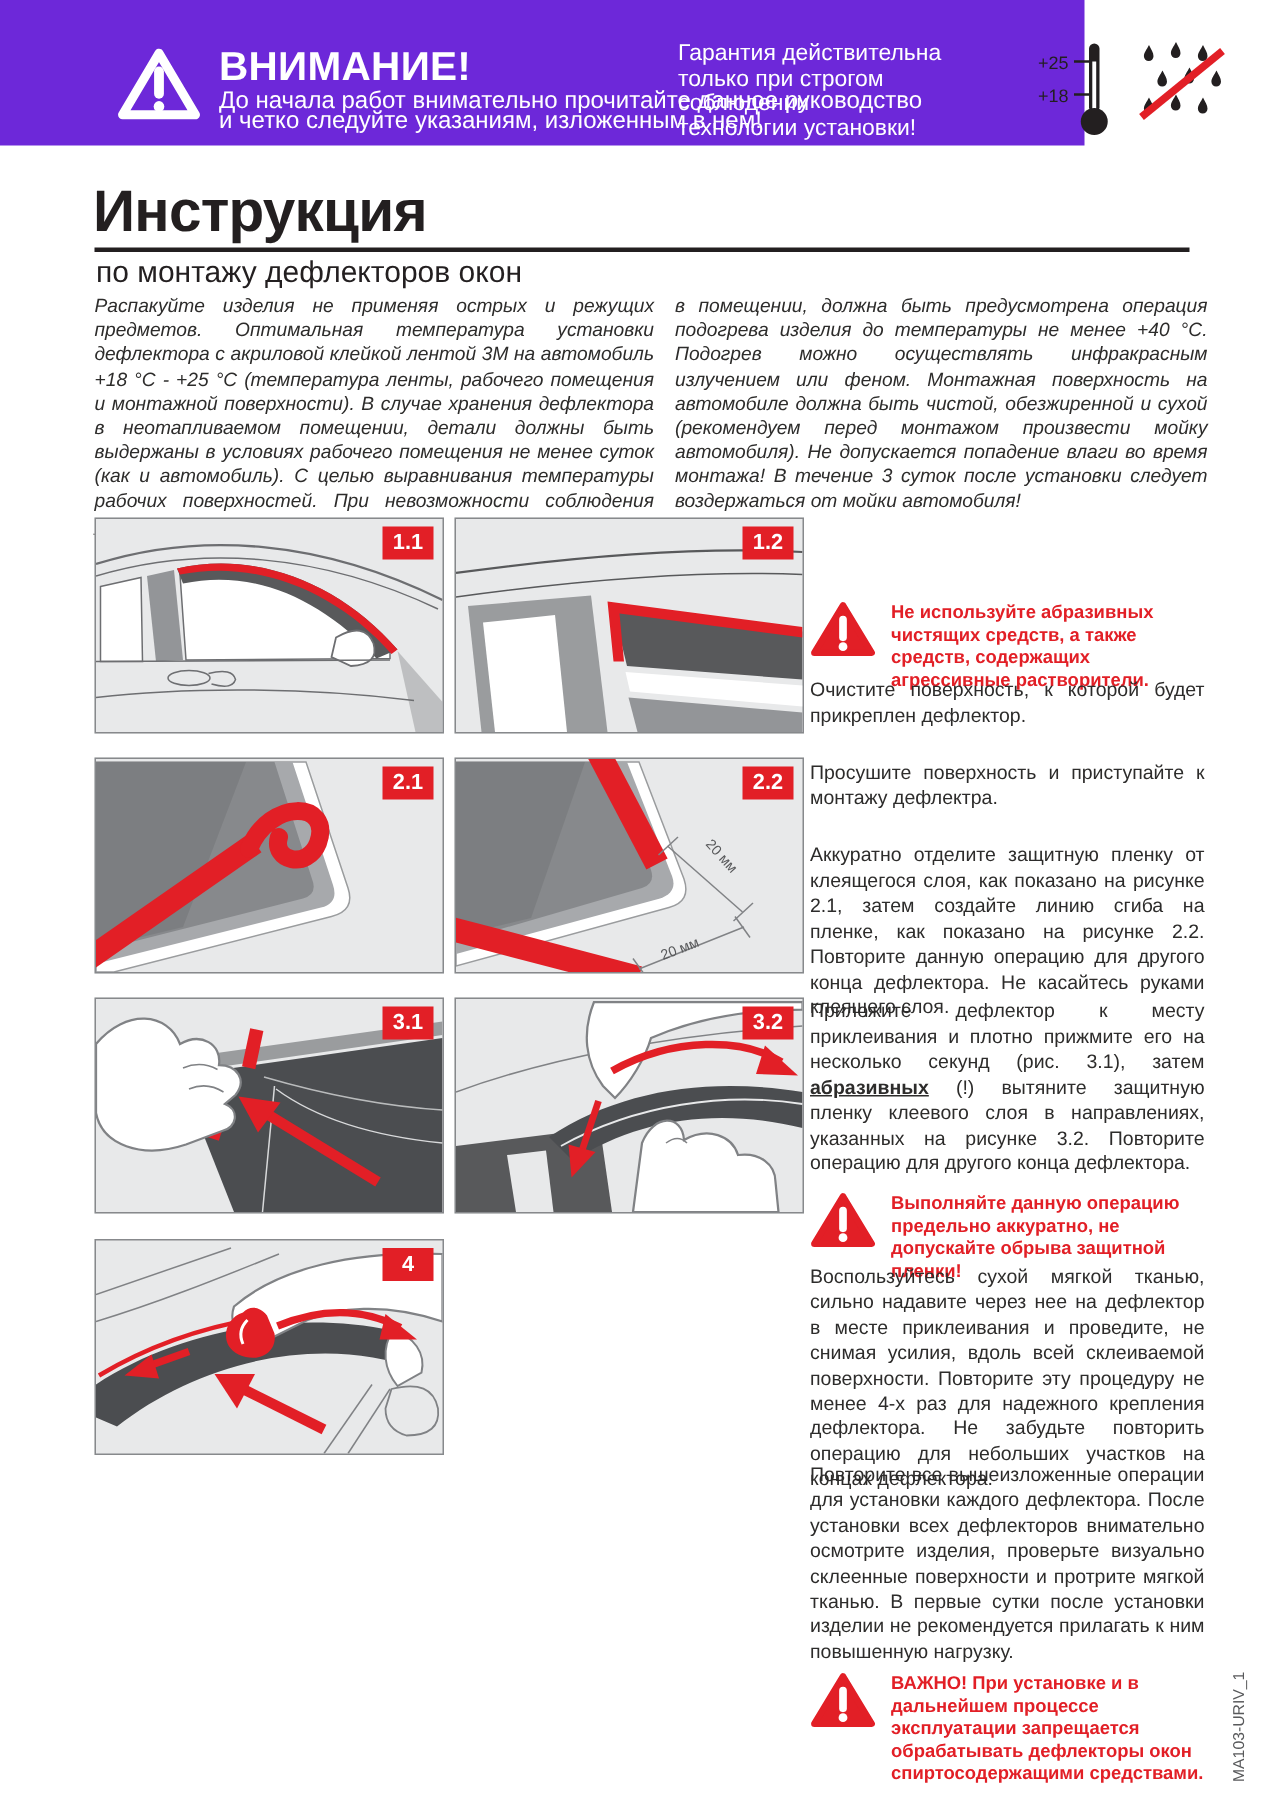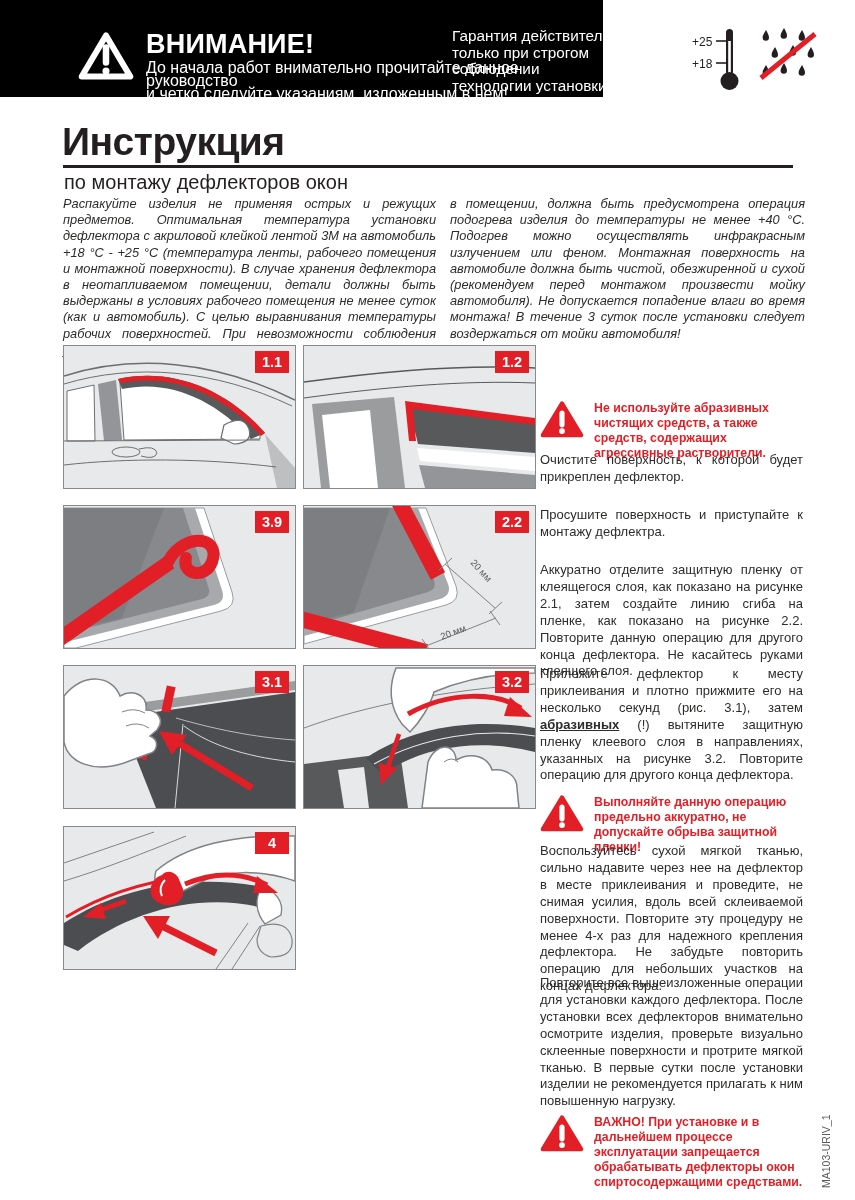--- a/index.html
+++ b/index.html
@@ -2,21 +2,21 @@
 <html lang="ru"><head>
 <meta charset="utf-8">
 <style>
   html,body { margin:0; padding:0; background:#fff; }
   .page {
     position:relative; width:855px; height:1200px; background:#ffffff;
     font-family:"Liberation Sans","DejaVu Sans",sans-serif; color:#2d2c2b;
     overflow:hidden;
   }
   
-  .banner { position:absolute; left:0; top:0; width:603px; height:97px; background:#000000; }
+  .banner { position:absolute; left:0; top:0; width:723px; height:97px; background:#6d28d9; }
   .warn-big { position:absolute; left:78px; top:29px; width:56px; height:54px; }
   .attention-title { position:absolute; left:146px; top:29px; font-size:27px; font-weight:bold; color:#fff; letter-spacing:0.2px; }
   .attention-sub { position:absolute; left:146px; top:61px; font-size:16px; line-height:13.2px; color:#fff; white-space:pre-line; }
   .guarantee { position:absolute; left:452px; top:28px; width:225px; font-size:15.3px; font-weight:normal; line-height:16.5px; color:#fff; white-space:pre-line; }
   .thermo-wrap { position:absolute; left:692px; top:27px; width:50px; height:64px; }
   .thermo-label { position:absolute; left:0; font-size:12px; color:#231f20; }
   .thermo-label.t25 { top:8px; }
   .thermo-label.t18 { top:30px; }
   .thermo-svg { position:absolute; right:0; top:0; }
   .rain-wrap { position:absolute; left:757px; top:28px; width:60px; height:56px; }
@@ -147,21 +147,21 @@
 
   <div class="fig f21">
     <svg width="231" height="142" viewBox="0 0 231 142">
       <path d="M0 2 L140 2 L168 86 Q173 101 157 105 L12 142 L0 142 Z" fill="#ffffff" stroke="#9a9c9e" stroke-width="1"></path>
       <path d="M0 2 L131 2 L158 84 Q162 96 150 99 L2 136 L0 136 Z" fill="#a7a9ac"></path>
       <path d="M0 2 L119 2 L144 80 Q148 90 138 93 L0 128 Z" fill="#87898c"></path>
       <path d="M0 2 L100 2 L58 112 L0 126 Z" fill="#6f7174" opacity="0.45"></path>
       <path d="M-6 134 L106 56" stroke="#e21f26" stroke-width="15" fill="none"></path>
       <path d="M102 60 C116 26 158 28 148 56 C141 74 117 68 122 52" stroke="#e21f26" stroke-width="12" fill="none" stroke-linecap="round"></path>
     </svg>
-    <div class="badge">3.9</div>
+    <div class="badge">2.1</div>
   </div>
 
   <div class="fig f22">
     <svg width="231" height="142" viewBox="0 0 231 142">
       <path d="M0 2 L122 2 L152 80 Q157 95 142 99 L0 138 Z" fill="#ffffff" stroke="#9a9c9e" stroke-width="1"></path>
       <path d="M0 2 L114 2 L144 78 Q148 89 136 93 L0 130 Z" fill="#a7a9ac"></path>
       <path d="M0 2 L102 2 L130 74 Q133 83 124 86 L0 122 Z" fill="#87898c"></path>
       <path d="M0 2 L86 2 L50 106 L0 118 Z" fill="#6f7174" opacity="0.45"></path>
       <path d="M93 -8 L134 70" stroke="#e21f26" stroke-width="16"></path>
       <path d="M-8 112 L122 146" stroke="#e21f26" stroke-width="16"></path>

